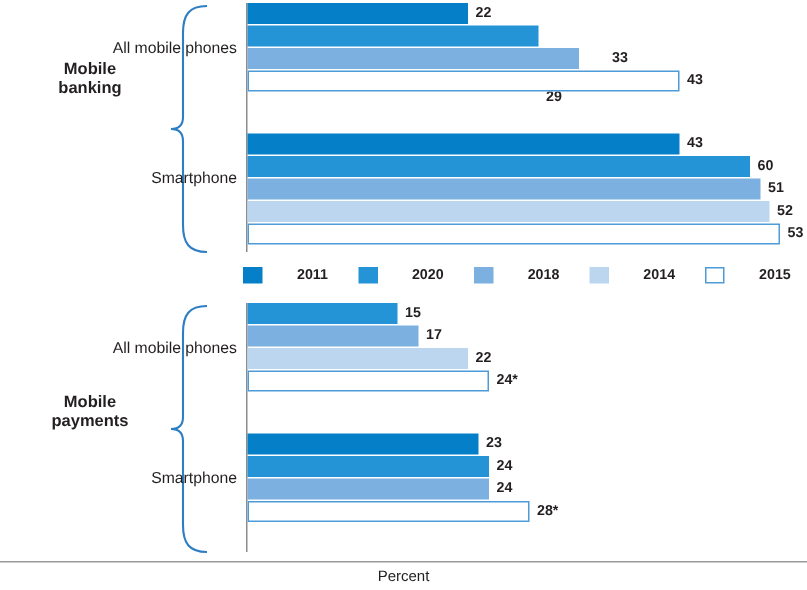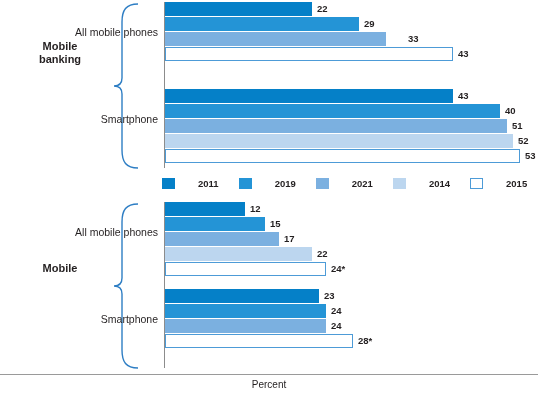--- a/index.html
+++ b/index.html
@@ -158,21 +158,21 @@
 
     <div class="cat" id="bk-cat-0" style="top:2px;">
       <div class="cat-label" style="top:24px;">All mobile phones</div>
       <div class="bars">
         <div class="barrow">
           <div class="bar" style="width:147px;background:#0580c8;"></div>
           <div class="val" style="left:152px;">22</div>
         </div>
         <div class="barrow">
           <div class="bar" style="width:194px;background:#2494d6;"></div>
-          <div class="val" style="left:199px;">29</div>
+          <div class="val" style="left:199px;margin-top:41px;">29</div>
         </div>
         <div class="barrow">
           <div class="bar" style="width:221px;background:#7bb0e0;"></div>
           <div class="val" style="left:243px;">33</div>
         </div>
         <div class="barrow">
           <div class="bar hollow" style="width:288px;"></div>
           <div class="val" style="left:293px;">43</div>
         </div>
       </div>
@@ -180,21 +180,21 @@
 
     <div class="cat" id="bk-cat-1" style="top:89px;">
       <div class="cat-label" style="top:24px;">Smartphone</div>
       <div class="bars">
         <div class="barrow">
           <div class="bar" style="width:288px;background:#0580c8;"></div>
           <div class="val" style="left:293px;">43</div>
         </div>
         <div class="barrow">
           <div class="bar" style="width:335px;background:#2494d6;"></div>
-          <div class="val" style="left:340px;">40</div>
+          <div class="val" style="left:340px;">60</div>
         </div>
         <div class="barrow">
           <div class="bar" style="width:342px;background:#7bb0e0;"></div>
           <div class="val" style="left:347px;">51</div>
         </div>
         <div class="barrow">
           <div class="bar" style="width:348px;background:#bcd6ef;"></div>
           <div class="val" style="left:353px;">52</div>
         </div>
         <div class="barrow">
@@ -206,59 +206,56 @@
   </div>
 </div>
 
 <div id="legend">
   <div class="legend-item">
     <span class="legend-swatch" style="background:#0580c8;"></span>
     <span class="legend-text">2011</span>
   </div>
   <div class="legend-item">
     <span class="legend-swatch" style="background:#2494d6;"></span>
-    <span class="legend-text">2019</span>
+    <span class="legend-text">2020</span>
   </div>
   <div class="legend-item">
     <span class="legend-swatch" style="background:#7bb0e0;"></span>
-    <span class="legend-text">2021</span>
+    <span class="legend-text">2018</span>
   </div>
   <div class="legend-item">
     <span class="legend-swatch" style="background:#bcd6ef;"></span>
     <span class="legend-text">2014</span>
   </div>
   <div class="legend-item">
     <span class="legend-swatch hollow"></span>
     <span class="legend-text">2015</span>
   </div>
 </div>
 
 <div class="panel" id="panel-payments">
 
   <div class="group-label">
     <div>Mobile</div>
+    <div>payments</div>
   </div>
 
   <div class="bracket">
     <svg viewBox="0 0 28 168" preserveAspectRatio="none" aria-hidden="true">
       <path d="M26 2 C14 2, 10 8, 10 20 L10 76 C10 82, 7 84, 2 84 C7 84, 10 86, 10 92 L10 148 C10 160, 14 166, 26 166" fill="none" stroke="#2e7ec4" stroke-width="1.4"></path>
     </svg>
   </div>
 
   <div class="plot">
     <div class="axis-line"></div>
 
     <div class="cat" id="pm-cat-0" style="top:2px;">
       <div class="cat-label" style="top:24px;">All mobile phones</div>
       <div class="bars">
         <div class="barrow">
-          <div class="bar" style="width:80px;background:#0580c8;"></div>
-          <div class="val" style="left:85px;">12</div>
-        </div>
-        <div class="barrow">
           <div class="bar" style="width:100px;background:#2494d6;"></div>
           <div class="val" style="left:105px;">15</div>
         </div>
         <div class="barrow">
           <div class="bar" style="width:114px;background:#7bb0e0;"></div>
           <div class="val" style="left:119px;">17</div>
         </div>
         <div class="barrow">
           <div class="bar" style="width:147px;background:#bcd6ef;"></div>
           <div class="val" style="left:152px;">22</div>

